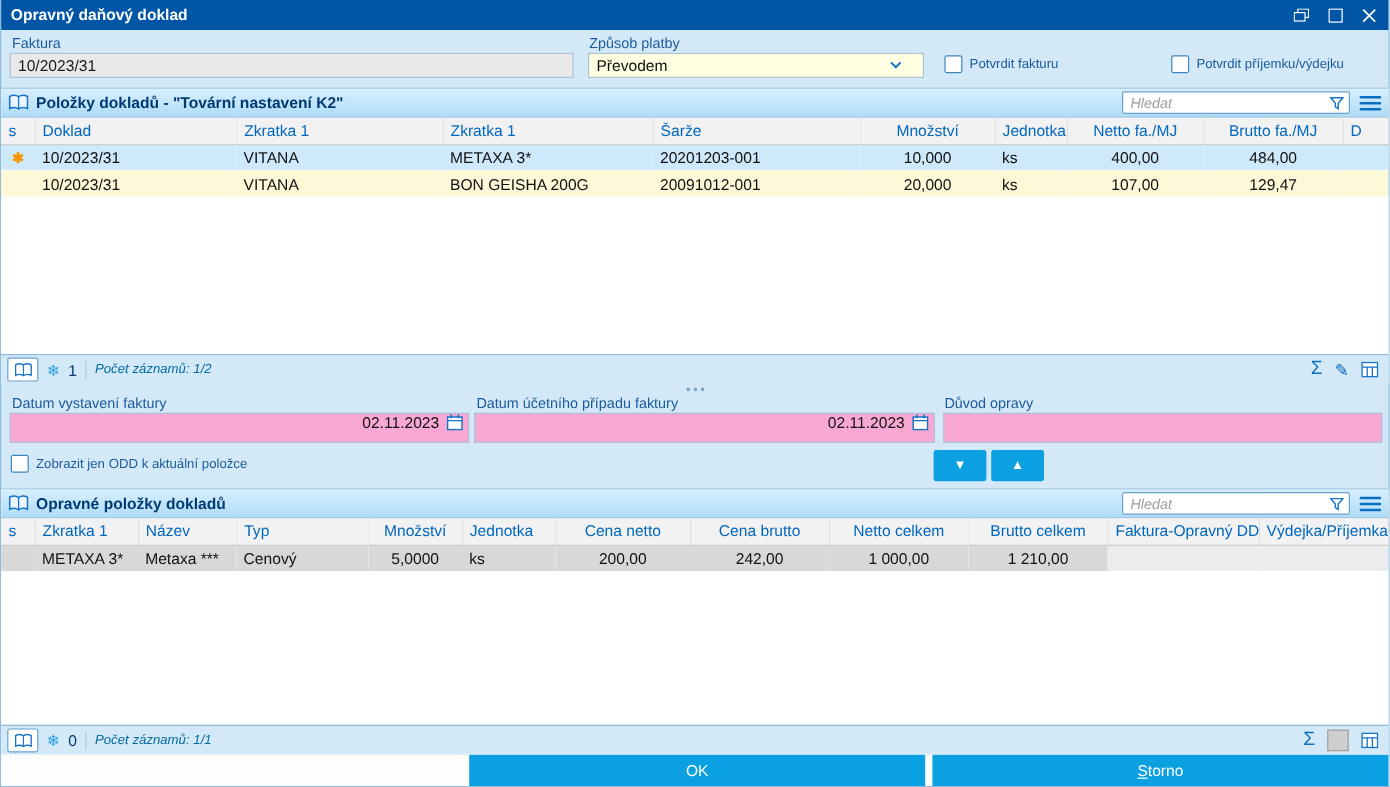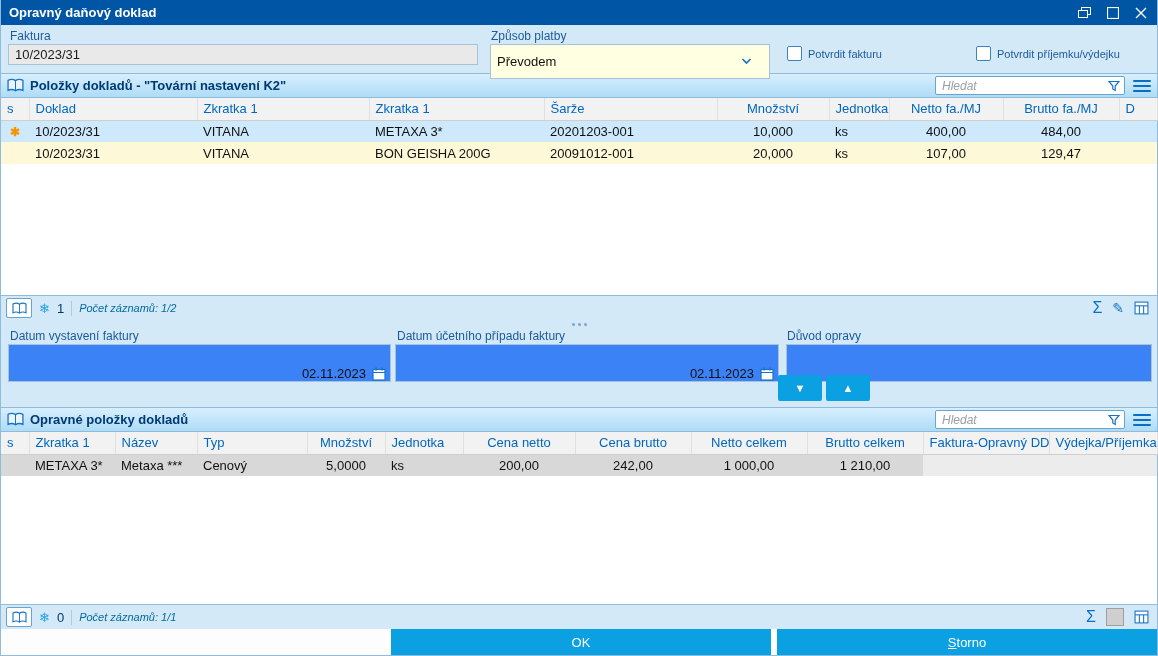--- a/index.html
+++ b/index.html
@@ -13,21 +13,21 @@
               padding:0 10px 0 8px; flex:0 0 auto; }
   .titlebar .title { color:#fff; font-weight:bold; font-size:13px; }
   .win-controls { margin-left:auto; display:flex; gap:16px; align-items:center; }
   .win-btn { display:flex; align-items:center; cursor:pointer; }
 
   
   .top-form { position:relative; height:48px; flex:0 0 auto; }
   .fld-label { position:absolute; color:#1c5a9c; font-size:12px; white-space:nowrap; }
   .tf-input { position:absolute; height:21px; border:1px solid #a9c2d8; padding:2px 6px;
               font-size:13px; color:#1a1a1a; background:#e9e9e9; display:flex; align-items:center; }
-  .combo { position:absolute; height:35px; background:#ffffe1; border:1px solid #a9c2d8;
+  .combo { position:absolute; height:21px; background:#ffffe1; border:1px solid #a9c2d8;
            display:flex; align-items:center; padding:0 16px 0 6px; cursor:pointer; }
   .combo .combo-value { flex:1; color:#111; }
   .chk-group { position:absolute; display:flex; align-items:center; gap:6px; cursor:pointer; }
   .chk { appearance:none; -webkit-appearance:none; width:15px; height:15px; background:#fff;
          border:1px solid #3c86c0; border-radius:2px; cursor:pointer; }
   .chk-label { color:#1c5a9c; font-size:11px; }
 
   
   .panel { display:flex; flex-direction:column; background:#fff; border-top:1px solid #8fbcdd; }
   .panel-1 { height:247px; flex:0 0 auto; }
@@ -77,22 +77,22 @@
   .sb-gray { width:18px; height:18px; background:#cfcfcf; border:1px solid #9f9f9f; cursor:default; }
   .sb-icon { cursor:pointer; display:flex; align-items:center; }
 
   
   .splitter { height:9px; display:flex; align-items:center; justify-content:center; gap:3px;
               cursor:row-resize; flex:0 0 auto; }
   .splitter i { width:3px; height:3px; background:#7da7c9; border-radius:50%; }
 
   
   .mid-form { position:relative; height:40px; flex:0 0 auto; }
-  .ymd-field { position:absolute; height:38px; background:#3b82f6; border:1px solid #a9c2d8;
-               display:flex; align-items:flex-end; padding:0 4px; }
+  .ymd-field { position:absolute; height:25px; background:#f9a8d4; border:1px solid #a9c2d8;
+               display:flex; align-items:flex-start; padding:0 4px; }
   .ymd-field .date-value { flex:1; text-align:right; padding-right:6px; color:#111; }
 
   
   .chk-row { position:relative; height:38px; flex:0 0 auto; }
   .arrow-btn { position:absolute; width:44px; height:26px; background:#0ba0e2; border:none;
                color:#fff; font-size:11px; display:flex; align-items:center; justify-content:center;
                border-radius:2px; cursor:pointer; }
 
   
   .footer { height:26px; flex:0 0 auto; display:flex; gap:6px; background:#fff; }
@@ -294,20 +294,24 @@
       </span>
     </div>
 
     <span class="fld-label" style="left:786px; top:0;">Důvod opravy</span>
     <div class="ymd-field" style="left:785px; top:15px; width:366px;">
       <span style="flex:1;"></span>
     </div>
   </div>
 
   <div class="chk-row">
+    <div class="chk-group" style="left:8px; top:10px;">
+      <input type="checkbox" class="chk" style="">
+      <span class="chk-label">Zobrazit jen ODD k aktuální položce</span>
+    </div>
     <button class="arrow-btn" style="left:777px; top:6px;">
       <span>▼</span>
     </button>
     <button class="arrow-btn" style="left:825px; top:6px;">
       <span>▲</span>
     </button>
   </div>
 
   <div class="panel panel-2">
     <div class="section-header">

